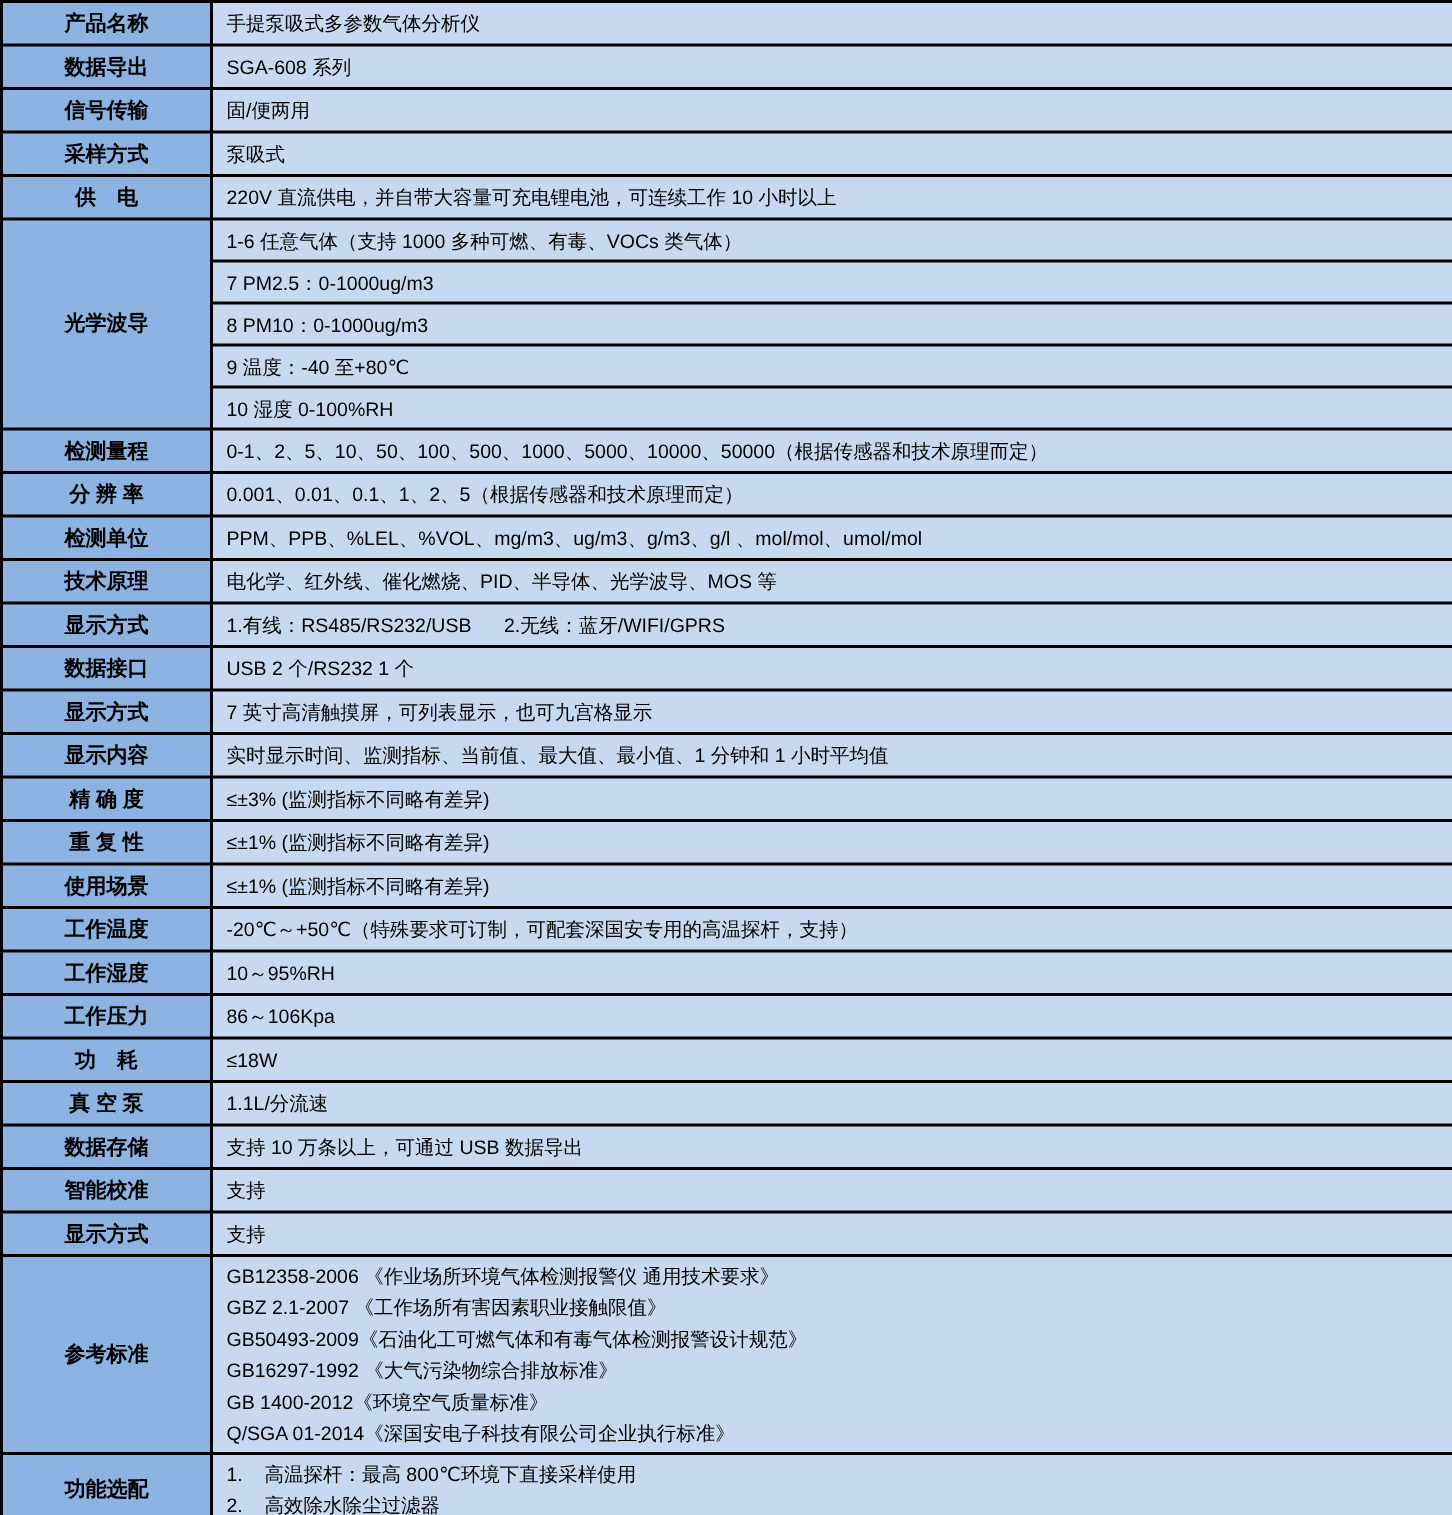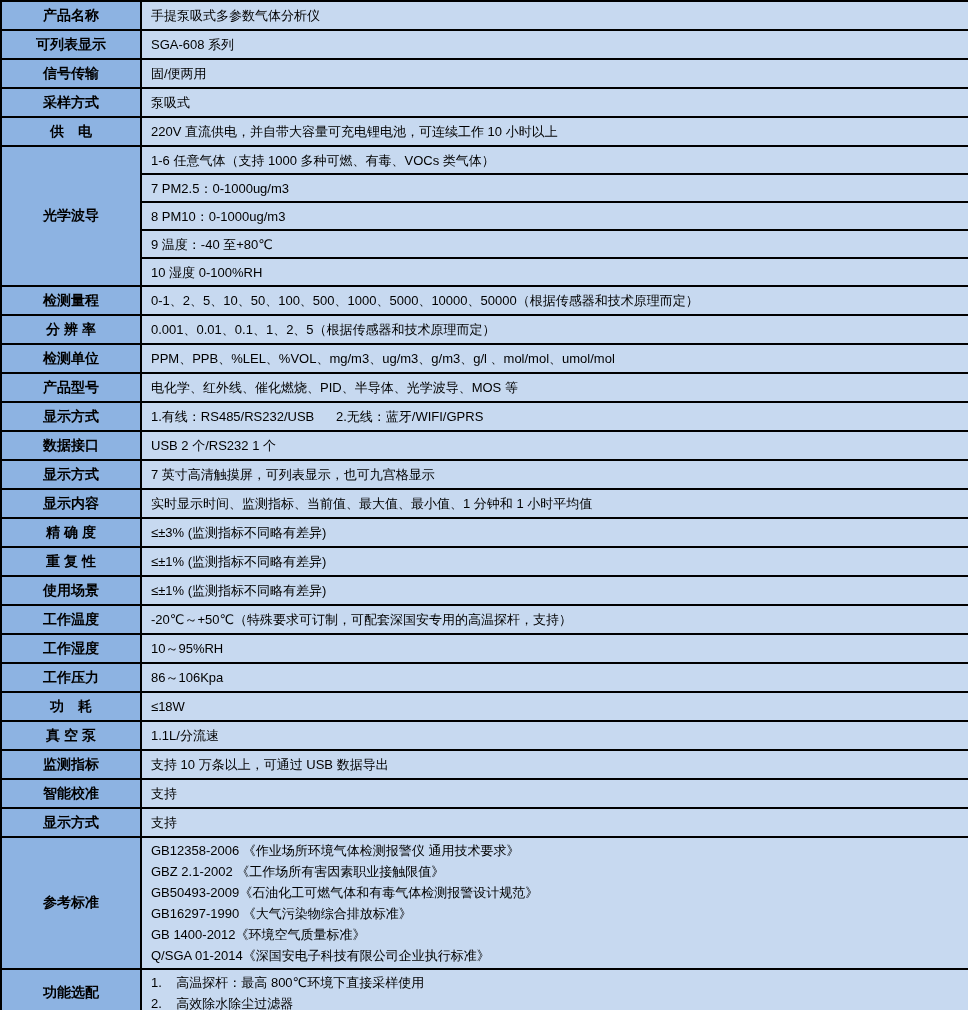--- a/index.html
+++ b/index.html
@@ -55,21 +55,21 @@
     <colgroup>
       <col class="c-label">
       <col class="c-value">
     </colgroup>
     <tbody>
         <tr class="single">
           <td class="label">产品名称</td>
           <td class="value">手提泵吸式多参数气体分析仪</td>
         </tr>
         <tr class="single">
-          <td class="label">可列表显示</td>
+          <td class="label">数据导出</td>
           <td class="value">SGA-608 系列</td>
         </tr>
         <tr class="single">
           <td class="label">信号传输</td>
           <td class="value">固/便两用</td>
         </tr>
         <tr class="single">
           <td class="label">采样方式</td>
           <td class="value">泵吸式</td>
         </tr>
@@ -99,21 +99,21 @@
         </tr>
         <tr class="single">
           <td class="label">分 辨 率</td>
           <td class="value">0.001、0.01、0.1、1、2、5（根据传感器和技术原理而定）</td>
         </tr>
         <tr class="single">
           <td class="label">检测单位</td>
           <td class="value">PPM、PPB、%LEL、%VOL、mg/m3、ug/m3、g/m3、g/l 、mol/mol、umol/mol</td>
         </tr>
         <tr class="single">
-          <td class="label">产品型号</td>
+          <td class="label">技术原理</td>
           <td class="value">电化学、红外线、催化燃烧、PID、半导体、光学波导、MOS 等</td>
         </tr>
         <tr class="single">
           <td class="label">显示方式</td>
           <td class="value">1.有线：RS485/RS232/USB      2.无线：蓝牙/WIFI/GPRS</td>
         </tr>
         <tr class="single">
           <td class="label">数据接口</td>
           <td class="value">USB 2 个/RS232 1 个</td>
         </tr>
@@ -151,34 +151,34 @@
         </tr>
         <tr class="single">
           <td class="label">功　耗</td>
           <td class="value">≤18W</td>
         </tr>
         <tr class="single">
           <td class="label">真 空 泵</td>
           <td class="value">1.1L/分流速</td>
         </tr>
         <tr class="single">
-          <td class="label">监测指标</td>
+          <td class="label">数据存储</td>
           <td class="value">支持 10 万条以上，可通过 USB 数据导出</td>
         </tr>
         <tr class="single">
           <td class="label">智能校准</td>
           <td class="value">支持</td>
         </tr>
         <tr class="single">
           <td class="label">显示方式</td>
           <td class="value">支持</td>
         </tr>
         <tr class="multiline">
           <td class="label">参考标准</td>
-          <td class="value"><div class="line">GB12358-2006 《作业场所环境气体检测报警仪 通用技术要求》</div><div class="line">GBZ 2.1-2002 《工作场所有害因素职业接触限值》</div><div class="line">GB50493-2009《石油化工可燃气体和有毒气体检测报警设计规范》</div><div class="line">GB16297-1990 《大气污染物综合排放标准》</div><div class="line">GB 1400-2012《环境空气质量标准》</div><div class="line">Q/SGA 01-2014《深国安电子科技有限公司企业执行标准》</div></td>
+          <td class="value"><div class="line">GB12358-2006 《作业场所环境气体检测报警仪 通用技术要求》</div><div class="line">GBZ 2.1-2007 《工作场所有害因素职业接触限值》</div><div class="line">GB50493-2009《石油化工可燃气体和有毒气体检测报警设计规范》</div><div class="line">GB16297-1992 《大气污染物综合排放标准》</div><div class="line">GB 1400-2012《环境空气质量标准》</div><div class="line">Q/SGA 01-2014《深国安电子科技有限公司企业执行标准》</div></td>
         </tr>
         <tr class="multiline">
           <td class="label">功能选配</td>
           <td class="value"><div class="line">1.    高温探杆：最高 800℃环境下直接采样使用</div><div class="line">2.    高效除水除尘过滤器</div></td>
         </tr>
       </tbody>
   </table>
 </div>
 
 </body></html>

